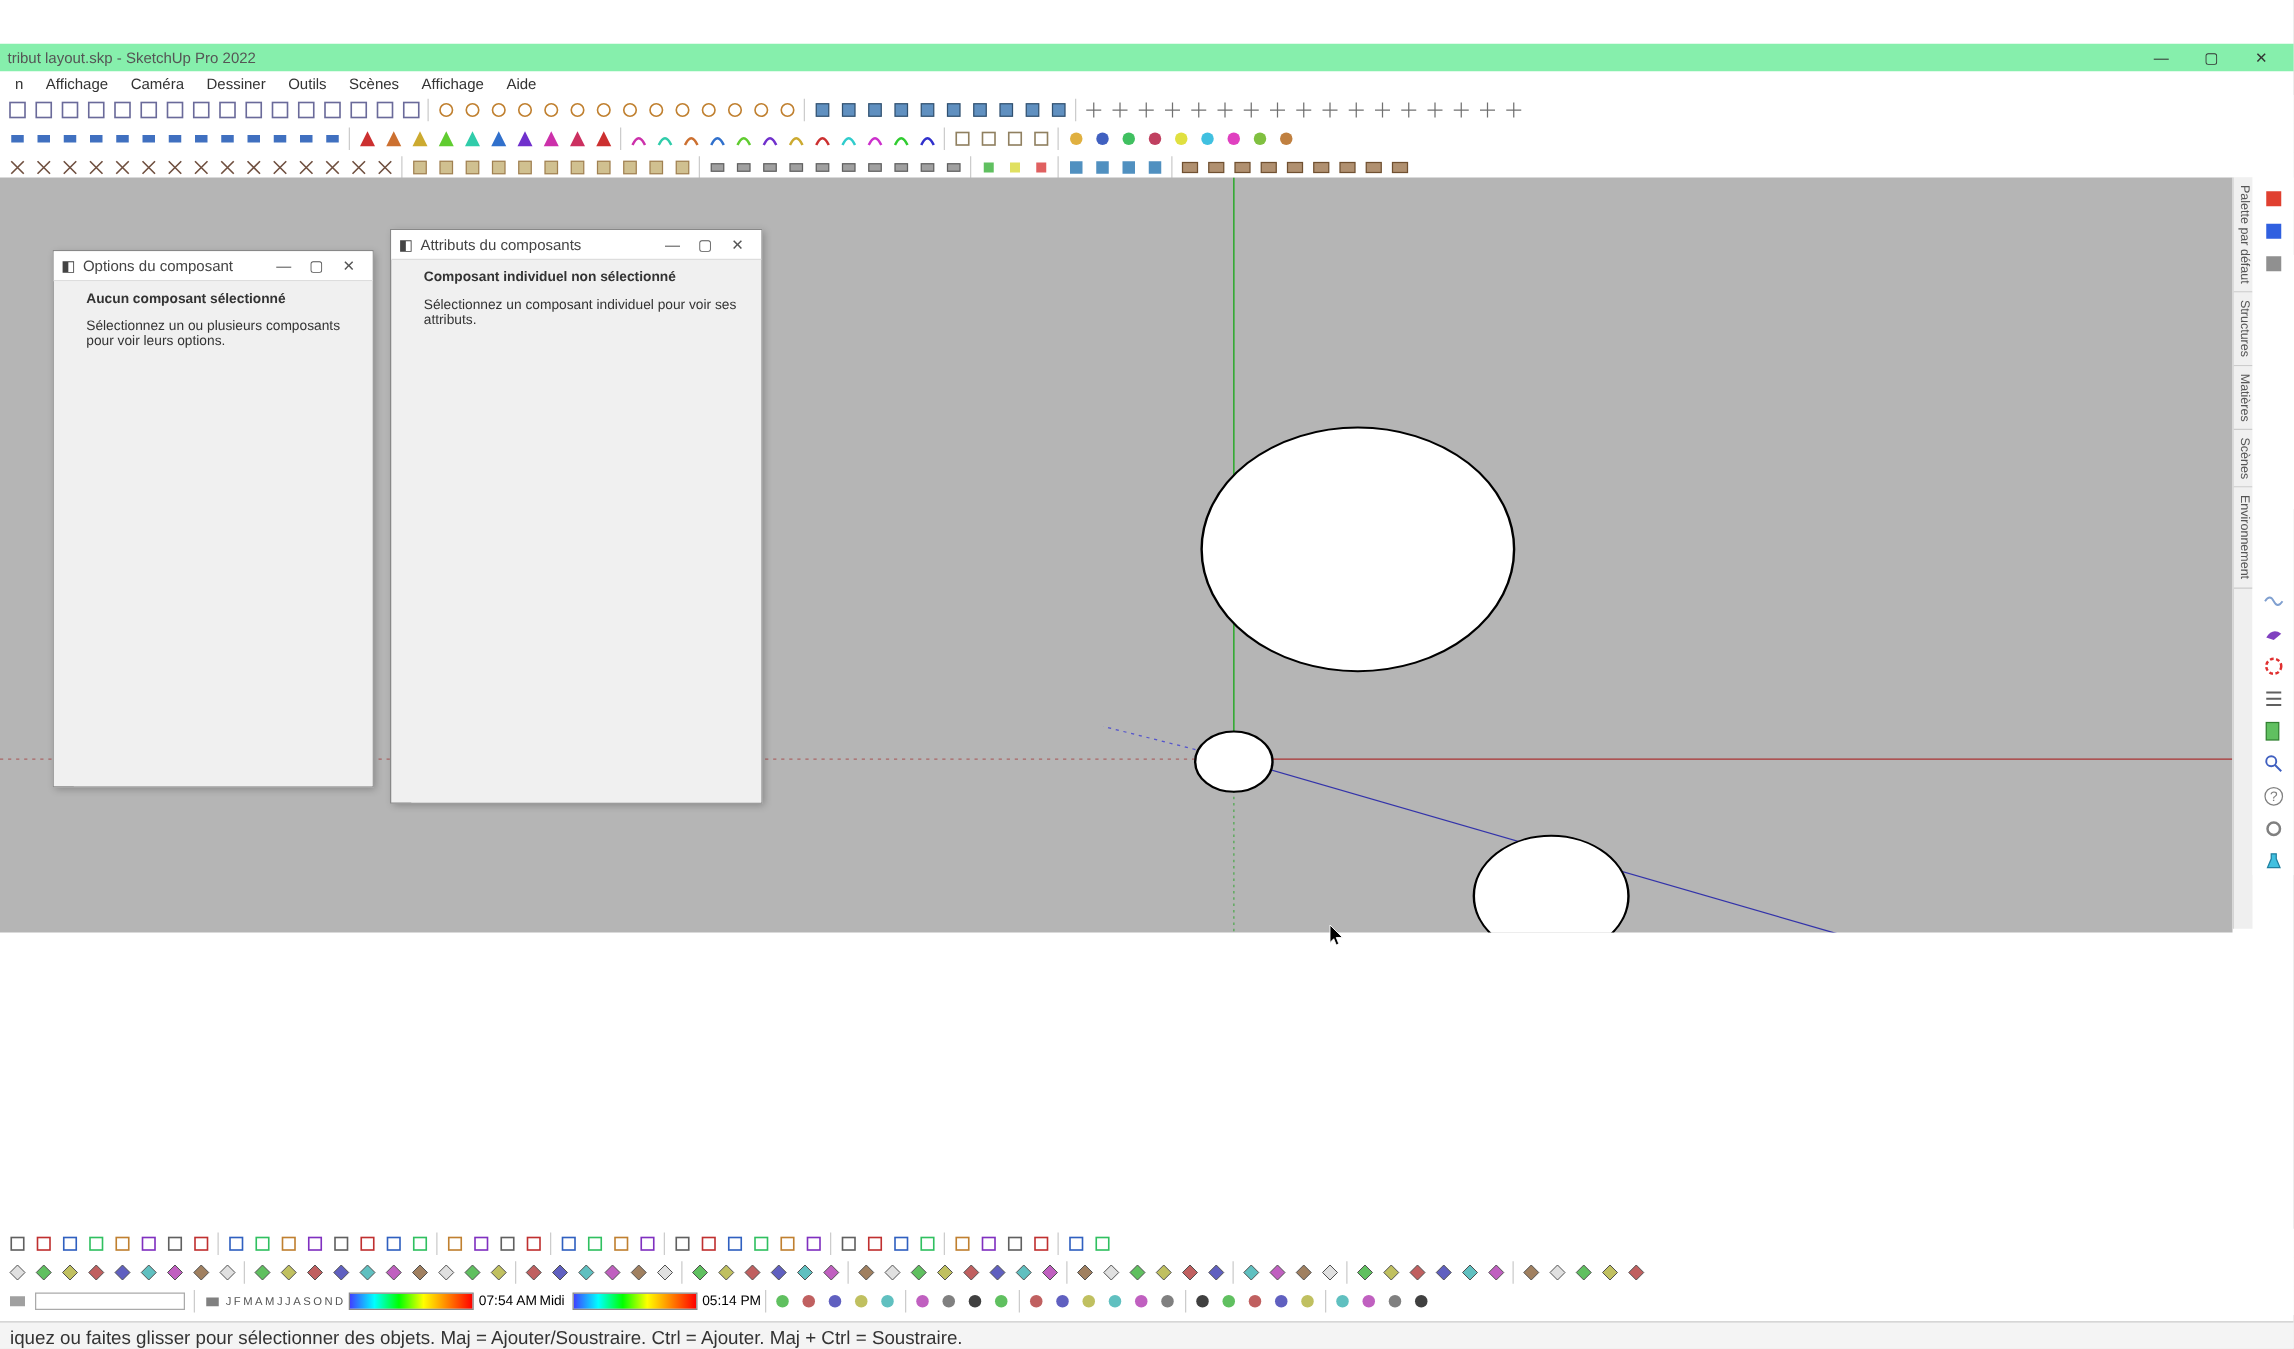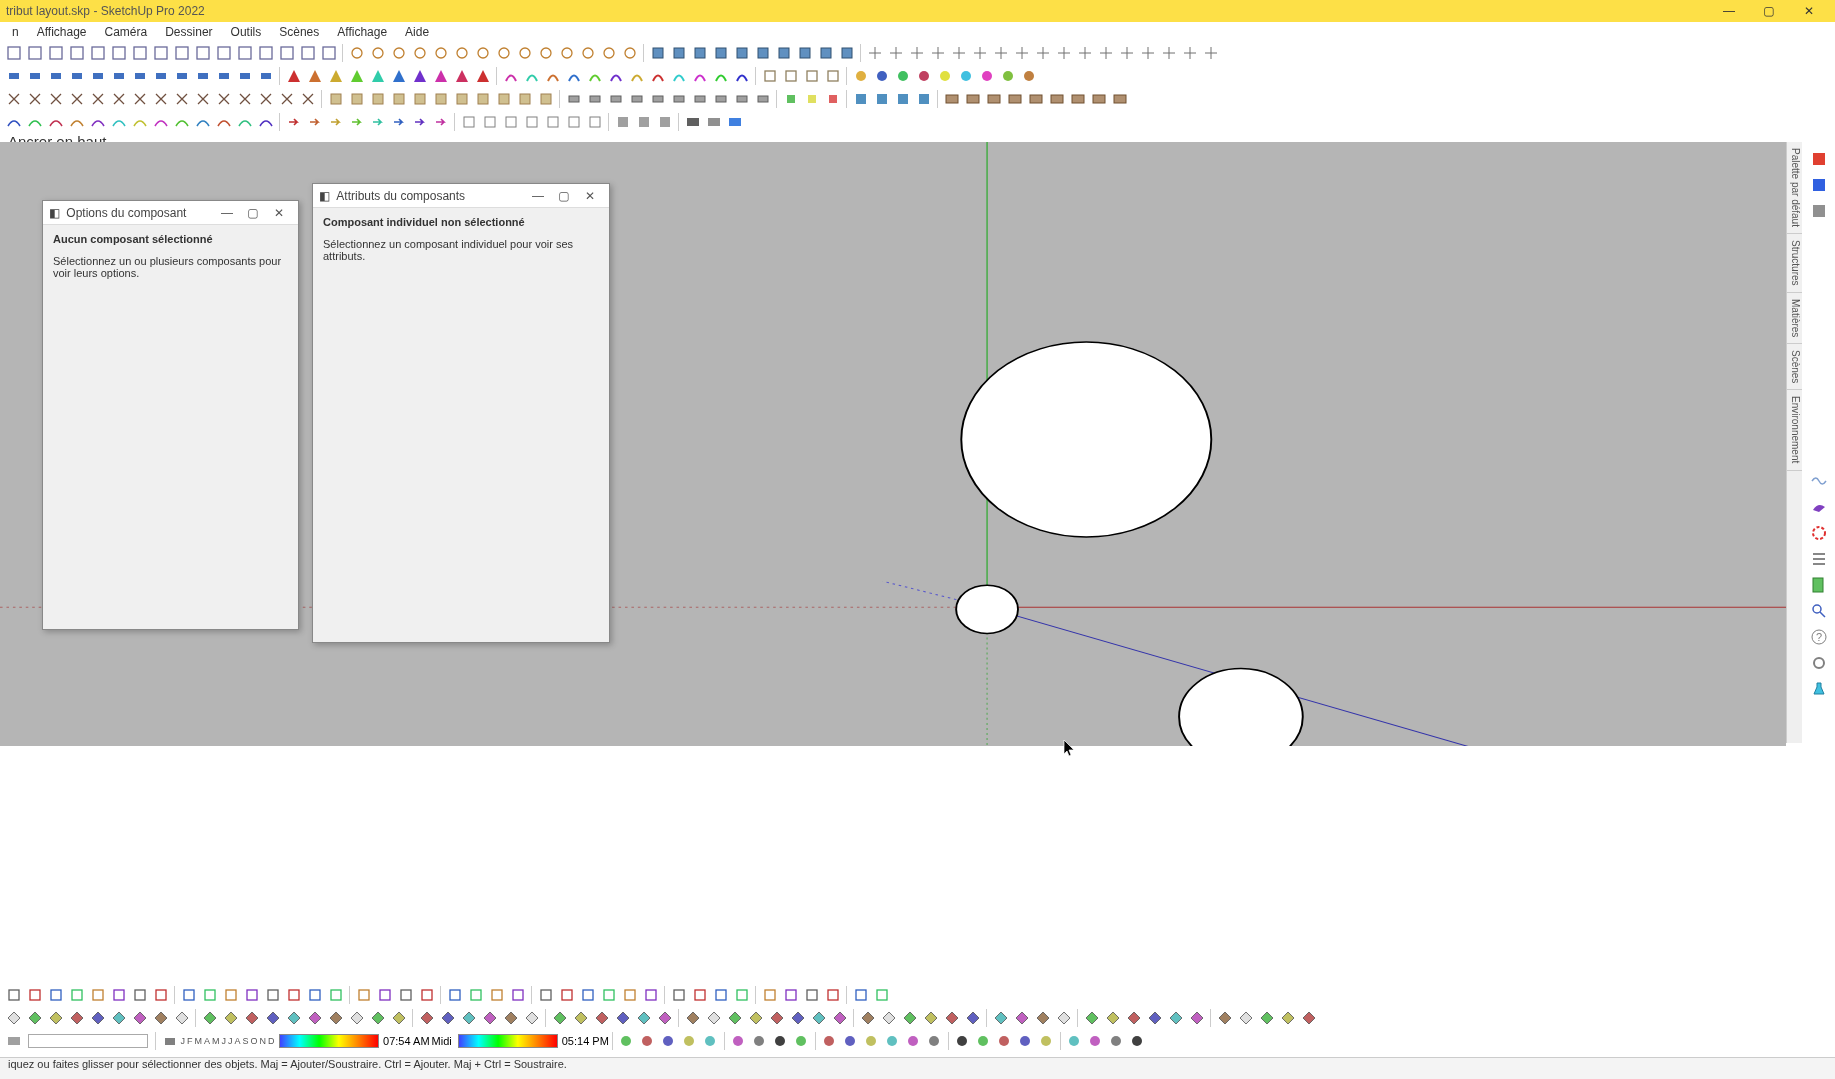--- a/index.html
+++ b/index.html
@@ -1,40 +1,40 @@
 <!DOCTYPE html>
 <html><head>
 <meta charset="utf-8">
 <style>
 * { box-sizing: border-box; margin: 0; padding: 0; }
 body { font-family: "Segoe UI", Tahoma, sans-serif; font-size: 11px; background: #fff; overflow: hidden; width: 1835px; height: 1079px; position: relative; }
-.titlebar { height: 22px; background: #fde047; display: flex; align-items: center; padding: 0 6px; color: #555; font-size: 12px; }
+.titlebar { height: 22px; background: #86efac; display: flex; align-items: center; padding: 0 6px; color: #555; font-size: 12px; margin-top: 35px; }
 .titlebar .spacer { flex: 1; }
 .win-btn { width: 40px; height: 22px; display: flex; align-items: center; justify-content: center; font-size: 12px; color: #333; }
 .menubar { height: 19px; display: flex; align-items: center; padding: 0 4px; gap: 2px; font-size: 12px; color: #333; }
 .menubar span { padding: 1px 8px; }
 .toolbar { background: #fff; padding: 2px 3px; display: flex; flex-wrap: nowrap; gap: 0px; align-items: center; border-bottom: 0; }
 .tb { width: 19px; height: 19px; display: inline-flex; align-items: center; justify-content: center; border: 1px solid transparent; margin: 0 1px; }
 .tb svg { width: 16px; height: 16px; }
 .sep { width: 1px; height: 18px; background: #ccc; margin: 0 3px; display: inline-block; }
 .anchor-label { font-size: 15px; color: #333; padding: 0 8px; height: 14px; }
 .viewport { position: absolute; left: 0; top: 142px; right: 49px; bottom: 333px; background: #b5b5b5; }
 .canvas-svg { position: absolute; left: 0; top: 0; width: 100%; height: 100%; }
 .right-tabs { position: absolute; right: 33px; top: 142px; width: 16px; height: 601px; background: #efefef; border-left: 1px solid #ccc; display: flex; flex-direction: column; }
 .vtab { writing-mode: vertical-rl; text-orientation: mixed; font-size: 10px; padding: 6px 1px; border-bottom: 1px solid #ccc; background: #f0f0f0; color: #555; text-align: center; }
 .right-icons { position: absolute; right: 0; top: 142px; width: 33px; background: #fff; display: flex; flex-direction: column; align-items: center; gap: 4px; padding-top: 6px; }
 .ricon { width: 22px; height: 22px; display: flex; align-items: center; justify-content: center; }
 .panel { position: absolute; background: #f0f0f0; border: 1px solid #888; box-shadow: 2px 2px 6px rgba(0,0,0,0.25); display: flex; flex-direction: column; }
 .panel-title { height: 24px; background: #fff; display: flex; align-items: center; padding: 0 6px; font-size: 12px; color: #444; border-bottom: 1px solid #ddd; }
 .panel-title .pspacer { flex: 1; }
 .panel-title .pbtn { width: 26px; text-align: center; color: #555; font-size: 12px; }
-.panel-body { padding: 8px 10px; font-size: 11px; color: #333; background: #f0f0f0; flex: 1; }
+.panel-body { padding: 8px 10px; font-size: 11px; color: #333; background: #f0f0f0; flex: 1; margin-left: 16px; }
 .panel-body .bold { font-weight: 600; margin-bottom: 10px; display: block; }
 .bottom-toolbars { position: absolute; left: 0; right: 0; bottom: 27px; background: #fff; }
-.statusbar { position: absolute; left: 0; right: 0; bottom: 0; height: 22px; background: #f4f4f4; border-top: 1px solid #ccc; display: flex; align-items: flex-start; padding: 0 8px; font-size: 11px; color: #333; }
+.statusbar { position: absolute; left: 0; right: 0; bottom: 0; height: 22px; background: #f4f4f4; border-top: 1px solid #ccc; display: flex; align-items: flex-end; padding: 0 8px; font-size: 15px; color: #333; }
 .gradient-bar { width: 100px; height: 14px; background: linear-gradient(90deg, #4040ff, #00ffff, #00ff00, #ffff00, #ff8000, #ff0000); border: 1px solid #888; margin: 0 4px; display: inline-block; }
 .time-scale { display: inline-flex; align-items: center; gap: 1px; font-size: 9px; color: #555; }
 .time-scale span { padding: 0 0.5px; }
 .cursor-arrow { position: absolute; left: 1063px; top: 597px; pointer-events: none; }
 </style>
 </head>
 <body>
 
 <div class="titlebar">
   <span>tribut layout.skp - SketchUp Pro 2022</span>

